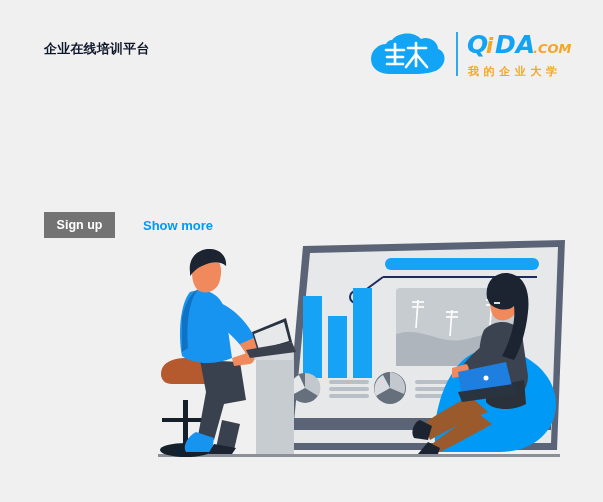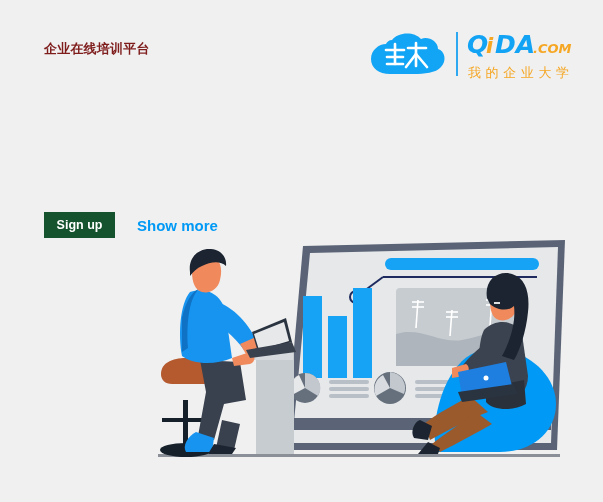--- a/index.html
+++ b/index.html
@@ -9,57 +9,57 @@
     font-family:"Liberation Sans", sans-serif;
     overflow:hidden;
     position:relative;
   }
   #stage{position:absolute;left:0;top:0;width:603px;height:502px;background:#f0f0f0;}
 
   
   .eyebrow{
     position:absolute;left:44px;top:40px;
     font-size:13px;font-weight:700;letter-spacing:.2px;
-    color:#7f1d1d;
+    color:#0f172a;
     font-family:"DejaVu Sans","Liberation Sans",sans-serif;
     white-space:nowrap;
   }
   .logo-wrap{position:absolute;left:370px;top:26px;width:200px;height:60px;}
   .logo-cloud{position:absolute;left:0;top:4px;width:78px;height:48px;}
   .logo-div{position:absolute;left:86px;top:6px;width:2px;height:44px;background:#2FA8F2;}
   .logo-text{position:absolute;left:97px;top:2px;width:106px;height:34px;}
   .logo-sub{
     position:absolute;left:98px;top:38px;
-    font-size:13px;color:#F5A623;letter-spacing:4.6px;
+    font-size:11px;color:#F5A623;letter-spacing:4.6px;
     font-family:"DejaVu Sans","Liberation Sans",sans-serif;
-    white-space:nowrap;font-weight:400;
+    white-space:nowrap;font-weight:700;
   }
 
   
   .headline{
     position:absolute;left:42px;top:76px;width:300px;
     font-size:33px;line-height:37px;font-weight:700;
     color:#17181A;letter-spacing:-0.7px;
     font-family:"Liberation Sans",sans-serif;
   }
 
   
   .btn-signup{
     position:absolute;left:44px;top:212px;
     width:71px;height:26px;
-    background:#14532d;color:#ffffff;
+    background:#737373;color:#ffffff;
     font-size:12.5px;font-weight:700;
     display:flex;align-items:center;justify-content:center;
     cursor:pointer;border:0;
     font-family:"Liberation Sans",sans-serif;
   }
   .link-more{
-    position:absolute;left:137px;top:212px;height:26px;
+    position:absolute;left:143px;top:212px;height:26px;
     display:flex;align-items:center;
-    font-size:15px;font-weight:700;color:#0099F5;
+    font-size:13px;font-weight:700;color:#0099F5;
     cursor:pointer;white-space:nowrap;
     font-family:"Liberation Sans",sans-serif;
   }
 
   
   .illo{position:absolute;left:0;top:0;width:603px;height:502px;pointer-events:none;}
 </style>
 </head>
 <body>
 

